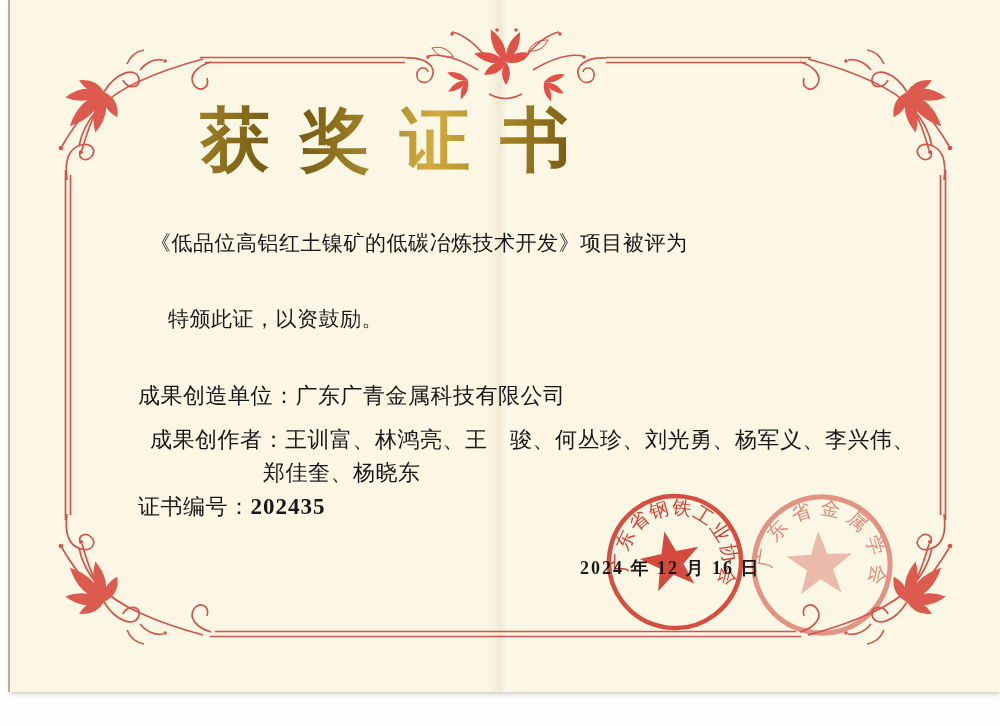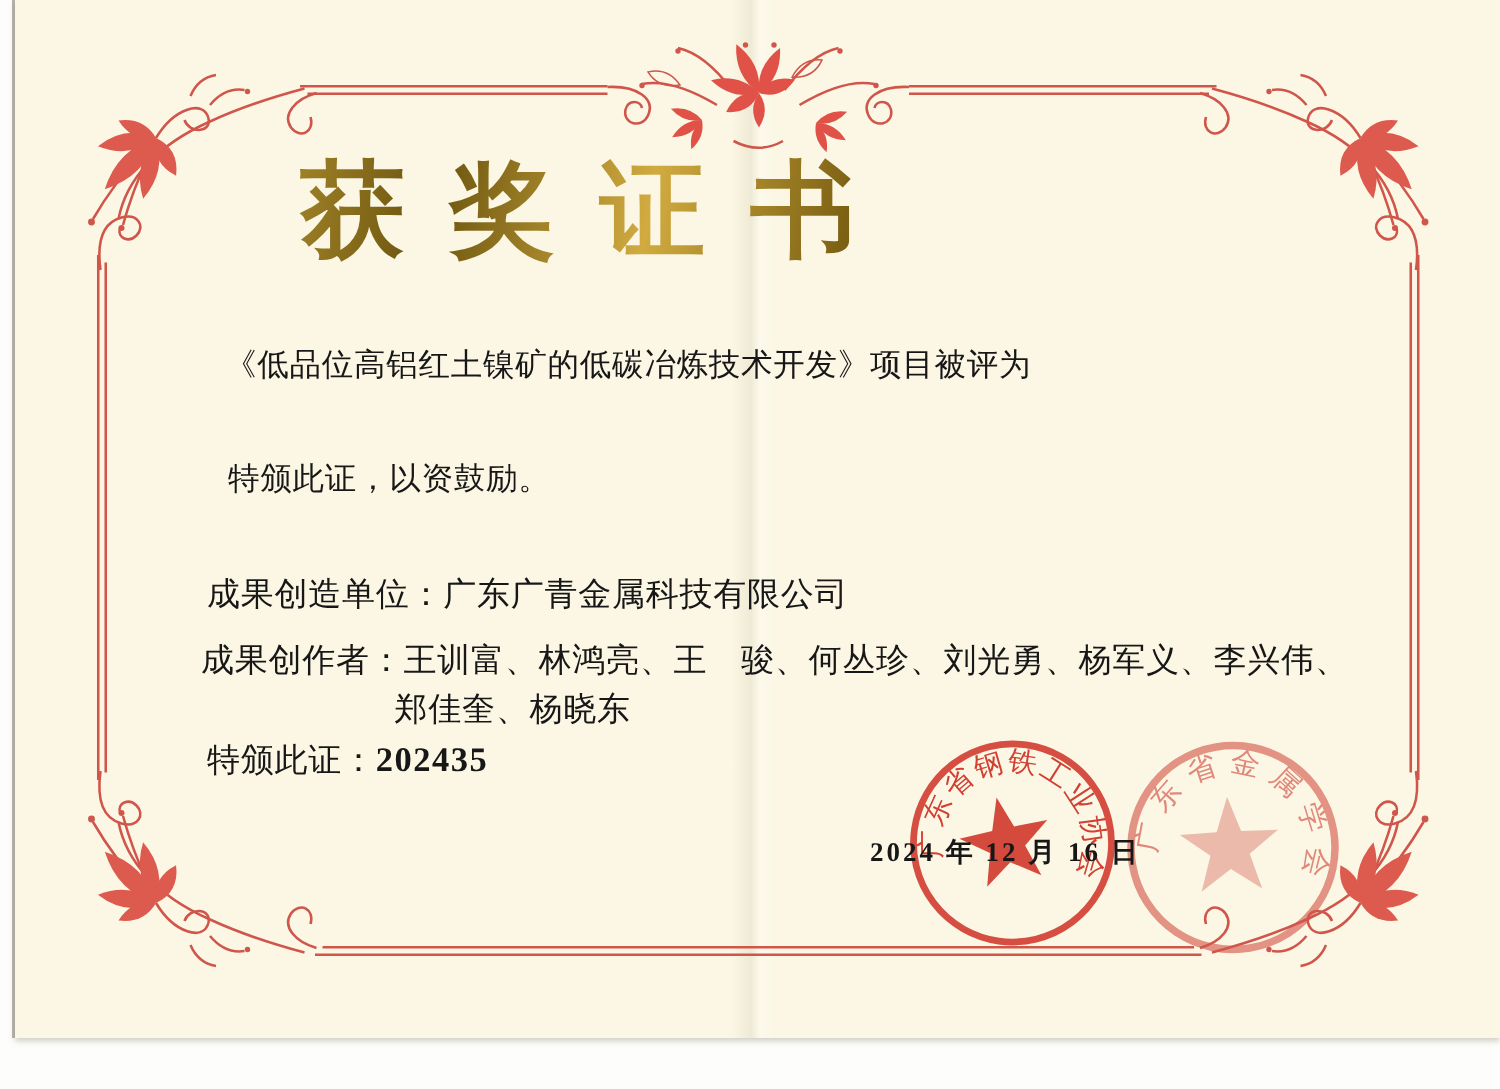--- a/index.html
+++ b/index.html
@@ -28,24 +28,24 @@
   .title{
     left:0;top:94px;width:800px;text-align:center;
     font-size:70px;font-weight:bold;letter-spacing:30px;box-sizing:border-box;
     background:linear-gradient(100deg,#8a6d17 0%,#c7a33a 16%,#6b540e 36%,#d1ab40 54%,#74590f 72%,#bb9731 88%,#6b540e 100%);
     -webkit-background-clip:text;background-clip:text;
     color:transparent;-webkit-text-fill-color:transparent;
   }
   .body-line{font-size:21px;letter-spacing:.5px;}
   .bl1{left:150px;top:229px;}
   .bl2{left:111px;top:271px;}
-  .bl3{left:152px;top:305px;}
+  .bl3{left:168px;top:305px;}
   .field{font-size:22px;letter-spacing:.5px;}
   .f-unit{left:138px;top:381px;}
-  .f-auth1{left:134px;top:425px;}
+  .f-auth1{left:150px;top:425px;}
   .f-auth2{left:263px;top:458px;}
   .f-certno{left:138px;top:492px;}
   .certno-val{font-weight:bold;font-size:23px;letter-spacing:1px;font-family:Liberation Serif, serif;}
   .date{left:580px;top:556px;font-size:18px;font-weight:bold;letter-spacing:2px;z-index:4;}
 </style>
 </head>
 <body>
 
 <div class="stage">
   <div class="scan-edge"></div>
@@ -164,17 +164,17 @@
   <div class="txt field f-unit">
     <span>成果创造单位：</span><span>广东广青金属科技有限公司</span>
   </div>
   <div class="txt field f-auth1">
     <span>成果创作者：</span><span>王训富、林鸿亮、王　骏、何丛珍、刘光勇、杨军义、李兴伟、</span>
   </div>
   <div class="txt field f-auth2">
     <span>郑佳奎、杨晓东</span>
   </div>
   <div class="txt field f-certno">
-    <span>特颁此证：</span><span class="certno-val">202435</span>
+    <span>证书编号：</span><span class="certno-val">202435</span>
   </div>
 
   <div class="txt date">2024 年 12 月 16 日</div>
 </div>
 
 </body></html>

